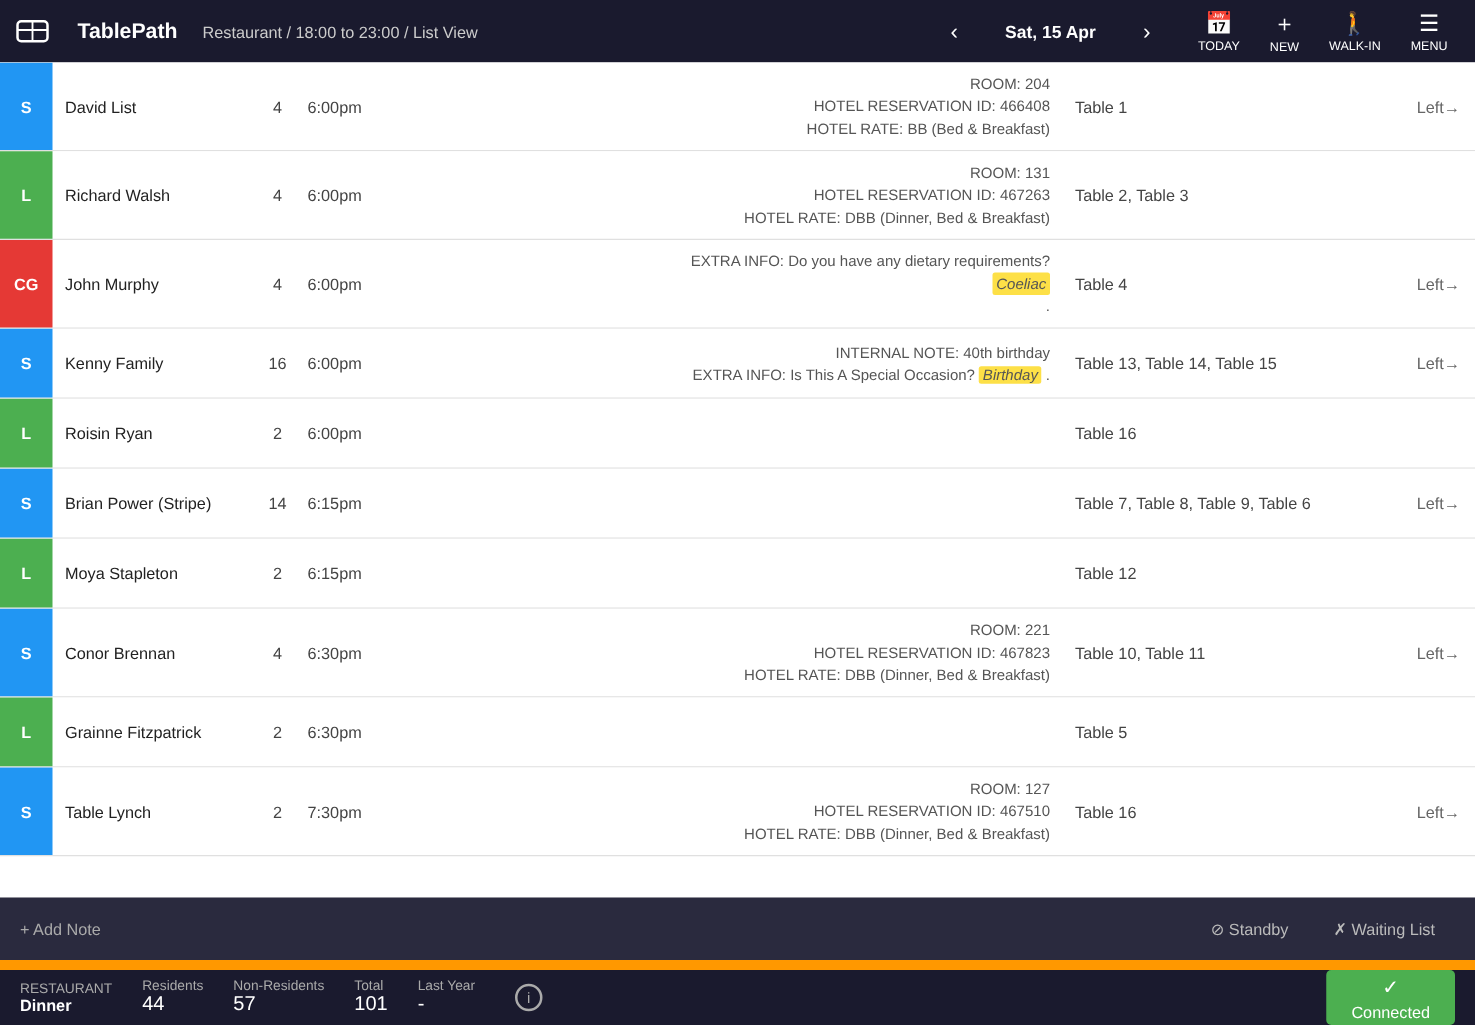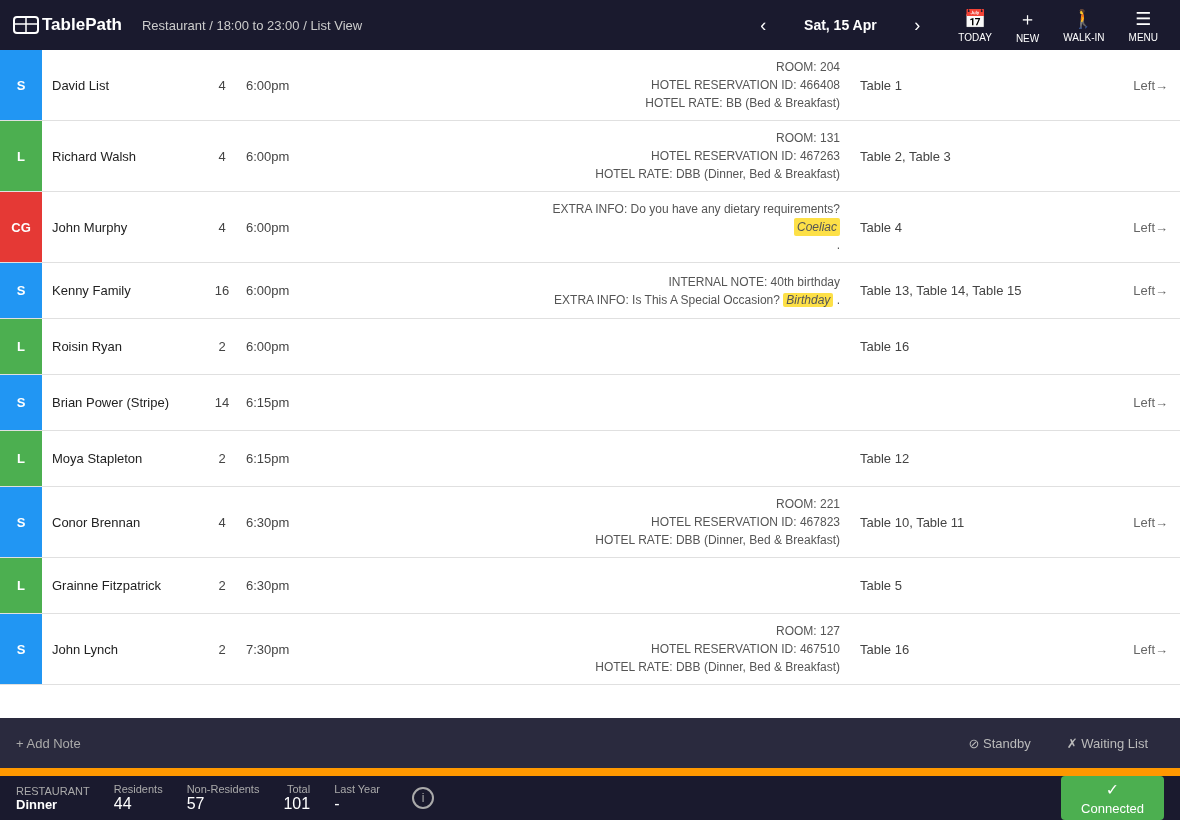--- a/index.html
+++ b/index.html
@@ -11,21 +11,21 @@
       color: white;
       height: 50px;
       display: flex;
       align-items: center;
       padding: 0 12px;
       flex-shrink: 0;
     }
     .logo {
       display: flex;
       align-items: center;
-      gap: 2px;
+      gap: 22px;
       margin-right: 20px;
       justify-content: flex-end;
     }
     .logo-icon {
       width: 28px;
       height: 28px;
     }
     .logo-text {
       font-size: 17px;
       font-weight: bold;
@@ -221,21 +221,20 @@
     }
     .footer-left {
       flex: 1;
       display: flex;
       align-items: center;
       gap: 24px;
     }
     .footer-label {
       font-size: 11px;
       color: #aaa;
-      text-align: right;
     }
     .footer-value {
       font-size: 16px;
       font-weight: normal;
       color: white;
     }
     .footer-section {
       display: flex;
       flex-direction: column;
     }
@@ -384,20 +383,21 @@
       <div class="row-notes"></div>
       <div class="row-tables">Table 16</div>
       <div class="row-status"></div>
     </div>
     <div class="reservation-row">
       <div class="row-indicator ind-s">S</div>
       <div class="row-name">Brian Power (Stripe)</div>
       <div class="row-guests">14</div>
       <div class="row-time">6:15pm</div>
       <div class="row-notes"></div>
+      <div class="row-tables">Table 7, Table 8, Table 9, Table 6</div>
       <div class="row-status">
         <span class="left-arrow">Left→</span>
       </div>
     </div>
     <div class="reservation-row">
       <div class="row-indicator ind-l">L</div>
       <div class="row-name">Moya Stapleton</div>
       <div class="row-guests">2</div>
       <div class="row-time">6:15pm</div>
       <div class="row-notes"></div>
@@ -423,21 +423,21 @@
       <div class="row-indicator ind-l">L</div>
       <div class="row-name">Grainne Fitzpatrick</div>
       <div class="row-guests">2</div>
       <div class="row-time">6:30pm</div>
       <div class="row-notes"></div>
       <div class="row-tables">Table 5</div>
       <div class="row-status"></div>
     </div>
     <div class="reservation-row">
       <div class="row-indicator ind-s">S</div>
-      <div class="row-name">John Lynch</div>
+      <div class="row-name">Table Lynch</div>
       <div class="row-guests">2</div>
       <div class="row-time">7:30pm</div>
       <div class="row-notes">
         <div>ROOM: 127</div>
         <div>HOTEL RESERVATION ID: 467510</div>
         <div>HOTEL RATE: DBB (Dinner, Bed &amp; Breakfast)</div>
       </div>
       <div class="row-tables">Table 16</div>
       <div class="row-status">
         <span class="left-arrow">Left→</span>

